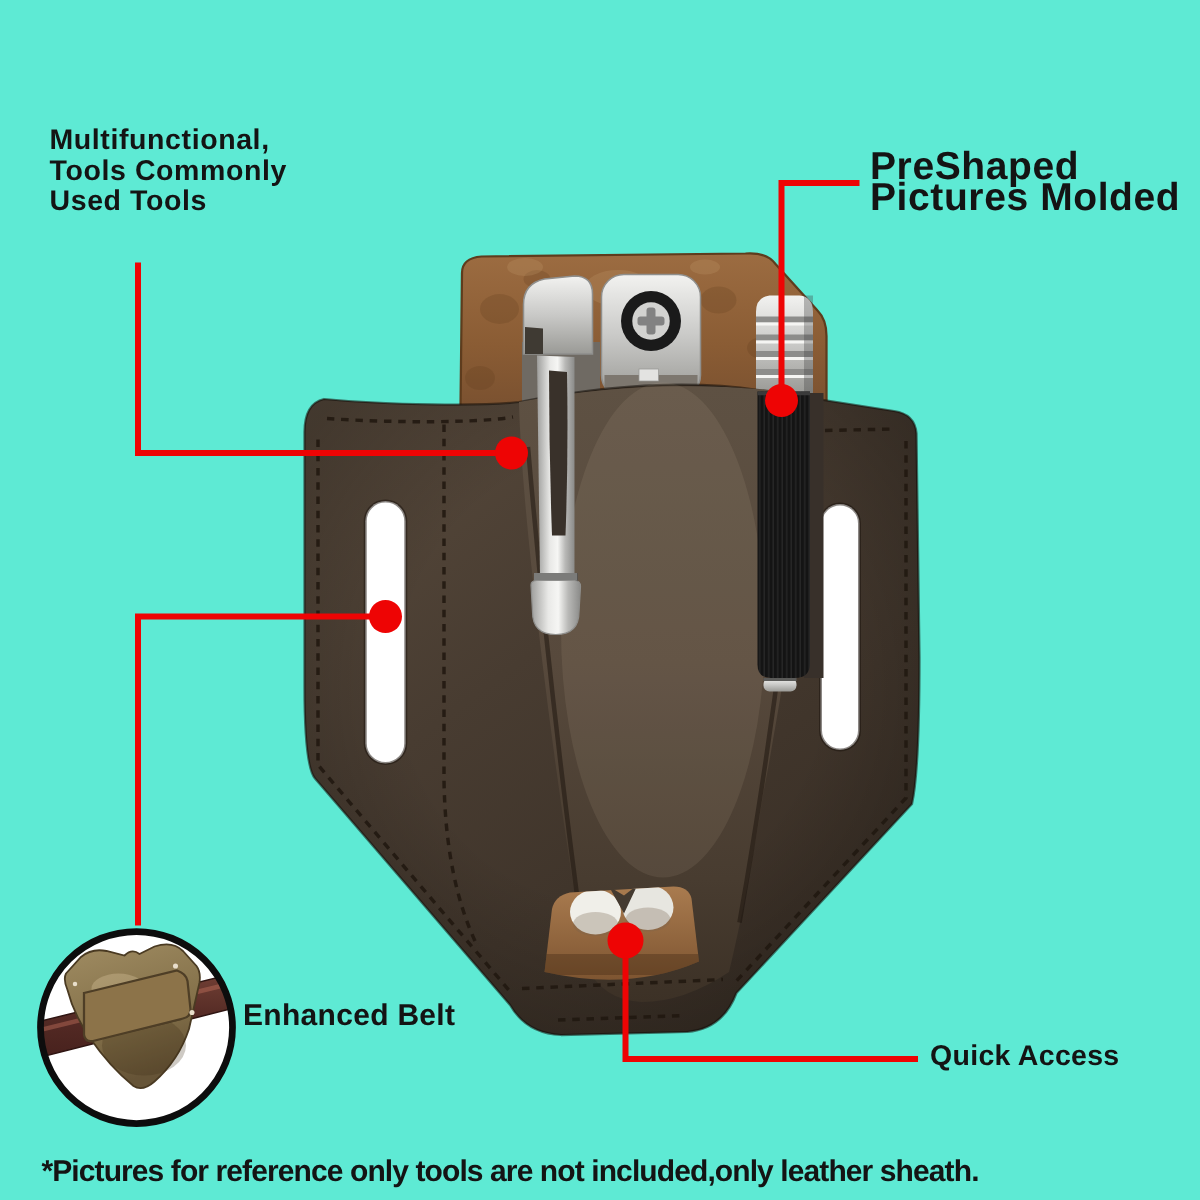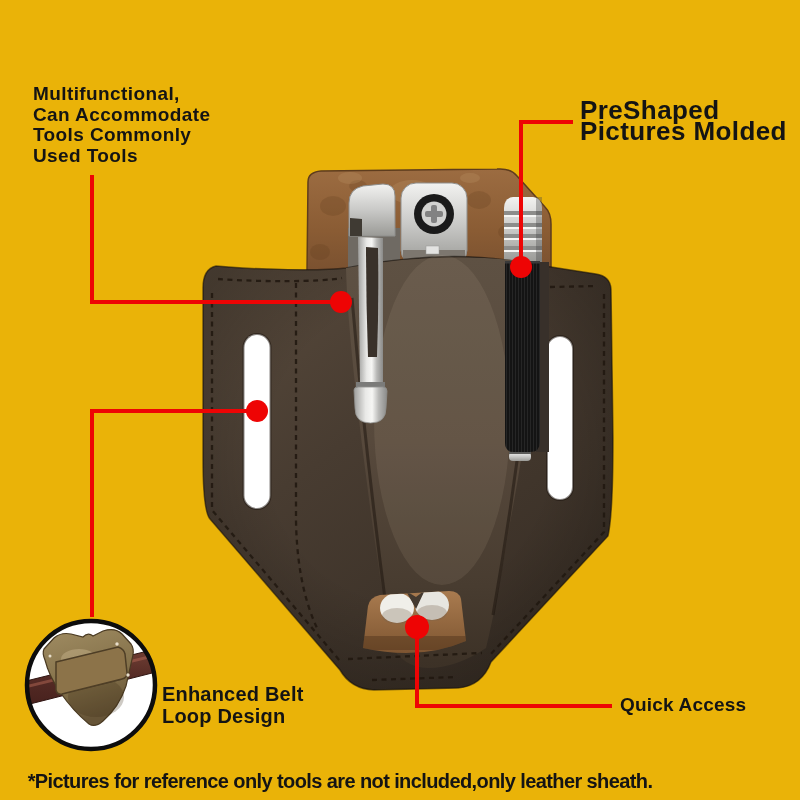--- a/index.html
+++ b/index.html
@@ -1,25 +1,25 @@
 <!DOCTYPE html>
 <html><head>
 <meta charset="utf-8">
 <style>
   html,body{margin:0;padding:0;background:#ffffff;}
   .canvas{
-    position:relative;width:800px;height:800px;background:#eab308;overflow:hidden;
+    position:relative;width:800px;height:800px;background:#5eead4;overflow:hidden;
     font-family:"Liberation Sans",sans-serif;color:#141414;
   }
   .art{position:absolute;left:0;top:0;}
   .callout{position:absolute;font-weight:700;letter-spacing:.4px;}
   .callout span{display:block;white-space:nowrap;}
   .tl{left:33px;top:84px;font-size:19px;line-height:20.5px;}
   .tr{left:580px;top:100px;font-size:26px;line-height:21px;}
-  .bl{left:162px;top:683px;font-size:20px;line-height:22px;letter-spacing:.2px;}
+  .bl{left:162px;top:666px;font-size:20px;line-height:22px;letter-spacing:.2px;}
   .br{left:620px;top:694px;font-size:19px;letter-spacing:.2px;}
   .disclaimer{
     position:absolute;left:0;top:770px;width:680px;text-align:center;
     font-size:20px;font-weight:700;letter-spacing:-0.6px;white-space:nowrap;
   }
 </style>
 </head>
 <body>
 
 <div class="canvas">
@@ -220,33 +220,31 @@
     <g fill="#ee0404">
       <circle cx="341" cy="302" r="11"></circle>
       <circle cx="257" cy="411" r="11"></circle>
       <circle cx="521" cy="267" r="11"></circle>
       <circle cx="417" cy="627" r="12"></circle>
     </g>
   </svg>
 
   <div class="callout tl">
     <span>Multifunctional,</span>
-    <span>Can Accommodate</span>
     <span>Tools Commonly</span>
     <span>Used Tools</span>
   </div>
 
   <div class="callout tr">
     <span>PreShaped</span>
     <span>Pictures Molded</span>
   </div>
 
   <div class="callout bl">
     <span>Enhanced Belt</span>
-    <span>Loop Design</span>
   </div>
 
   <div class="callout br">
     <span>Quick Access</span>
   </div>
 
   <div class="disclaimer">*Pictures for reference only tools are not included,only leather sheath.</div>
 
 </div>
 

